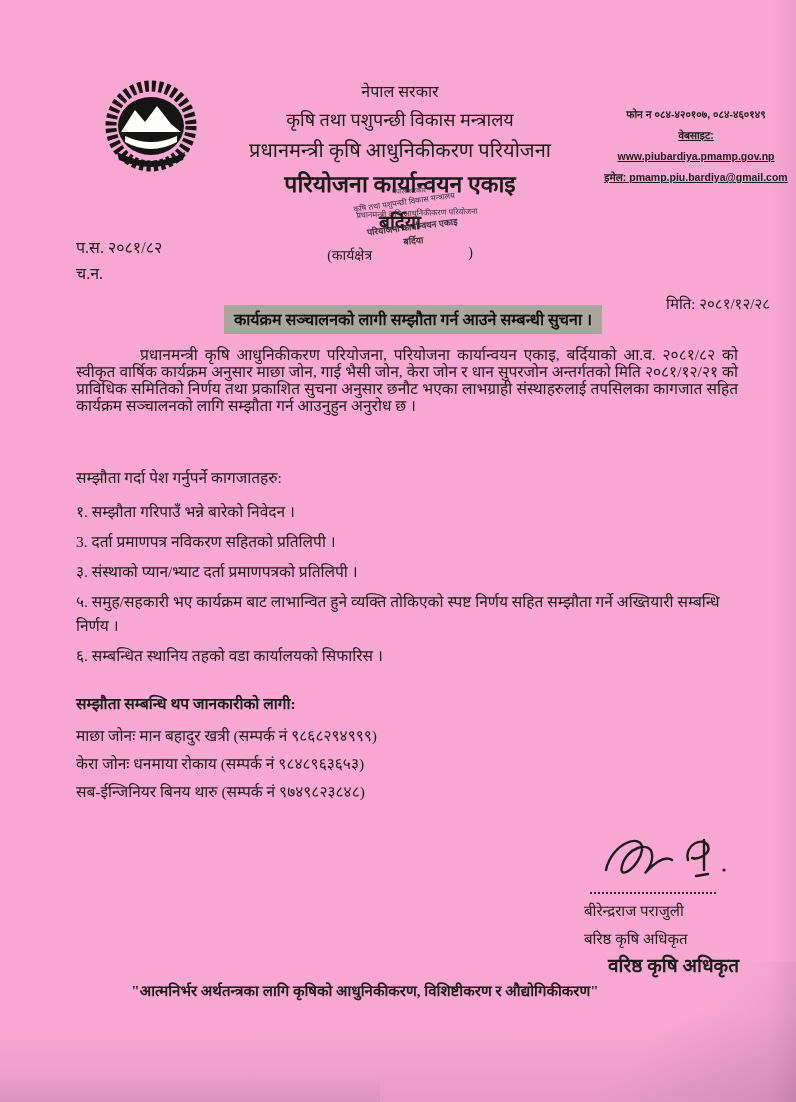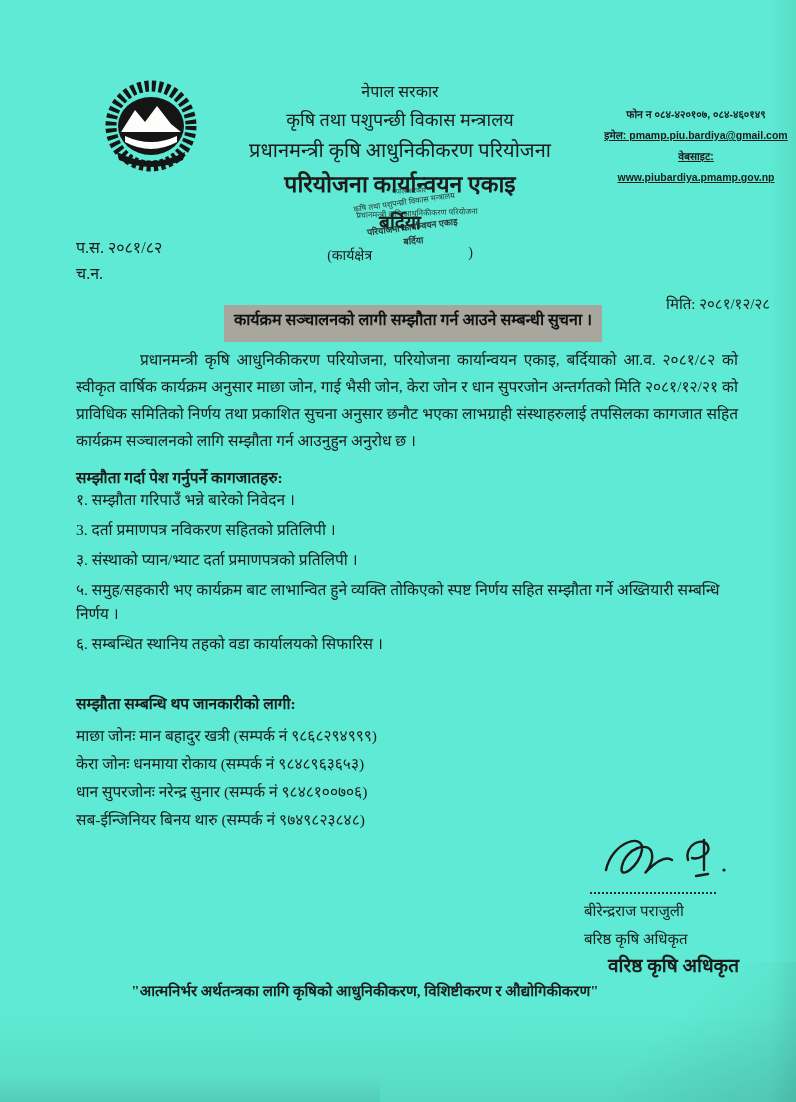--- a/index.html
+++ b/index.html
@@ -1,18 +1,18 @@
 <!DOCTYPE html>
 <html><head>
 <meta charset="utf-8">
 <style>
   html,body { margin:0; padding:0; background:#e9e9e9; }
   .page {
     position:relative; width:796px; height:1102px; margin:0 auto;
-    background:#5eead4; overflow:hidden;
+    background:#f9a8d4; overflow:hidden;
     font-family:"Liberation Serif","DejaVu Serif",serif;
     color:#1c1c1c;
   }
   
   .shade-bottom { position:absolute; left:0; right:0; bottom:0; height:90px;
     background:linear-gradient(to bottom, rgba(0,0,0,0) 0%, rgba(0,0,0,0.07) 100%); }
   .shade-right { position:absolute; top:0; right:0; width:26px; height:100%;
     background:linear-gradient(to left, rgba(0,0,0,0.06), rgba(0,0,0,0)); }
   .shade-corner { position:absolute; right:0; bottom:0; width:320px; height:140px;
     background:linear-gradient(135deg, rgba(0,0,0,0) 55%, rgba(0,0,0,0.10) 100%); }
@@ -43,27 +43,27 @@
   .stamp .s3 { font-size:8px;  transform:rotate(3deg) translateX(6px); margin-top:1px; }
   .stamp .s4 { font-size:9px;  transform:rotate(-2deg); margin-top:2px; font-weight:bold; }
   .stamp .s5 { font-size:9px;  font-weight:bold; margin-top:1px; }
 
   .refno  { position:absolute; left:76px; top:236px; font-size:16px; }
   .chalno { position:absolute; left:76px; top:262px; font-size:16px; }
   .date   { position:absolute; right:26px; top:293px; font-size:15px; }
 
   .subject-wrap { position:absolute; left:0; right:0; top:305px; text-align:center; }
   .subject { display:inline-block; background:#a7a79e; color:#111; font-weight:bold;
-    font-size:16px; padding:3px 10px 12px 10px; margin-left:30px; }
+    font-size:16px; padding:3px 10px 4px 10px; margin-left:30px; }
 
   .para { position:absolute; left:76px; top:346px; width:662px; font-size:15.5px;
-    line-height:27px; text-align:justify; text-indent:64px; }
+    line-height:17px; text-align:justify; text-indent:64px; }
 
   .checklist { position:absolute; left:76px; top:466px; width:664px; font-size:15.5px; }
-  .checklist .sec-head { font-weight:bold; }
+  .checklist .sec-head { font-weight:normal; margin-bottom:12px; }
   .checklist .item { margin-bottom:6px; line-height:24px; }
 
   .contacts { position:absolute; left:76px; top:692px; width:664px; font-size:15.5px; }
   .contacts .sec-head { font-weight:bold; margin-bottom:10px; }
   .contacts .item { margin-bottom:5px; line-height:23px; }
 
   .sig { position:absolute; left:582px; top:830px; width:210px; }
   .sig-svg { display:block; margin-left:10px; }
   .sig-dots { width:126px; border-bottom:2.5px dotted #2a2a2a; margin:0 0 4px 8px; }
   .sig-name { font-size:15px; margin:6px 0 0 2px; }
@@ -110,22 +110,22 @@
   <div class="stamp">
     <div class="s1">नेपाल सरकार</div>
     <div class="s2">कृषि तथा पशुपन्छी विकास मन्त्रालय</div>
     <div class="s3">प्रधानमन्त्री कृषि आधुनिकीकरण परियोजना</div>
     <div class="s4">परियोजना कार्यान्वयन एकाइ</div>
     <div class="s5">बर्दिया</div>
   </div>
 
   <div class="contact">
     <div>फोन न ०८४-४२०१०७, ०८४-४६०१४९</div>
+    <div class="u">वेबसाइट: www.piubardiya.pmamp.gov.np</div>
     <div class="u">इमेल: pmamp.piu.bardiya@gmail.com</div>
-    <div class="u">वेबसाइट: www.piubardiya.pmamp.gov.np</div>
   </div>
 
   <div class="refno">प.स. २०८१/८२</div>
   <div class="chalno">च.न.</div>
   <div class="date">मिति: २०८१/१२/२८</div>
 
   <div class="subject-wrap">
     <span class="subject">कार्यक्रम सञ्चालनको लागी सम्झौता गर्न आउने सम्बन्धी सुचना ।</span>
   </div>
 
@@ -137,21 +137,20 @@
     <div class="item">3. दर्ता प्रमाणपत्र नविकरण सहितको प्रतिलिपी ।</div>
     <div class="item">३. संस्थाको प्यान/भ्याट दर्ता प्रमाणपत्रको प्रतिलिपी ।</div>
     <div class="item">५. समुह/सहकारी भए कार्यक्रम बाट लाभान्वित हुने व्यक्ति तोकिएको स्पष्ट निर्णय सहित सम्झौता गर्ने अख्तियारी सम्बन्धि निर्णय ।</div>
     <div class="item">६. सम्बन्धित स्थानिय तहको वडा कार्यालयको सिफारिस ।</div>
   </div>
 
   <div class="contacts">
     <div class="sec-head">सम्झौता सम्बन्धि थप जानकारीको लागी:</div>
     <div class="item">माछा जोनः मान बहादुर खत्री (सम्पर्क नं ९८६८२९४९९९)</div>
     <div class="item">केरा जोनः धनमाया रोकाय (सम्पर्क नं ९८४८९६३६५३)</div>
-    <div class="item">धान सुपरजोनः नरेन्द्र सुनार (सम्पर्क नं ९८४८१००७०६)</div>
     <div class="item">सब-ईन्जिनियर बिनय थारु (सम्पर्क नं ९७४९८२३८४८)</div>
   </div>
 
   <div class="sig">
     <svg class="sig-svg" width="160" height="62" viewBox="0 0 160 62" xmlns="http://www.w3.org/2000/svg">
       <path d="M14 40 C20 12, 52 2, 50 20 C48 36, 26 52, 30 36 C34 18, 58 10, 60 24 C62 36, 48 48, 56 40 C66 30, 74 26, 80 30" fill="none" stroke="#1b1b1b" stroke-width="2.4" stroke-linecap="round"></path>
       <path d="M96 30 C92 14, 112 6, 116 16 C119 24, 106 30, 100 28 M112 10 L112 40 M104 46 L116 44" fill="none" stroke="#1b1b1b" stroke-width="2.4" stroke-linecap="round"></path>
       <circle cx="132" cy="40" r="1.6" fill="#1b1b1b"></circle>
     </svg>
     <div class="sig-dots"></div>

